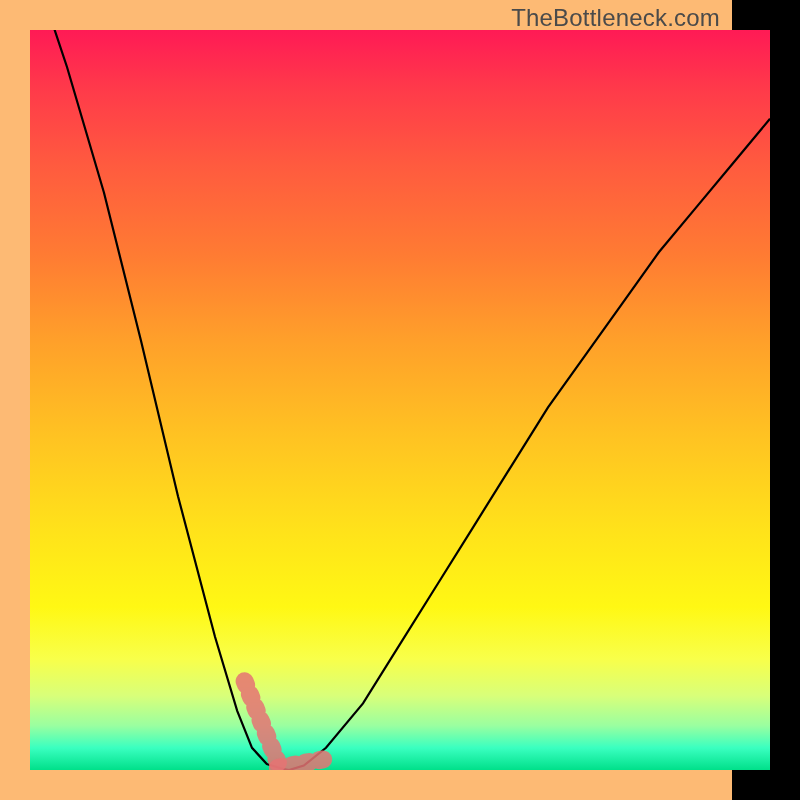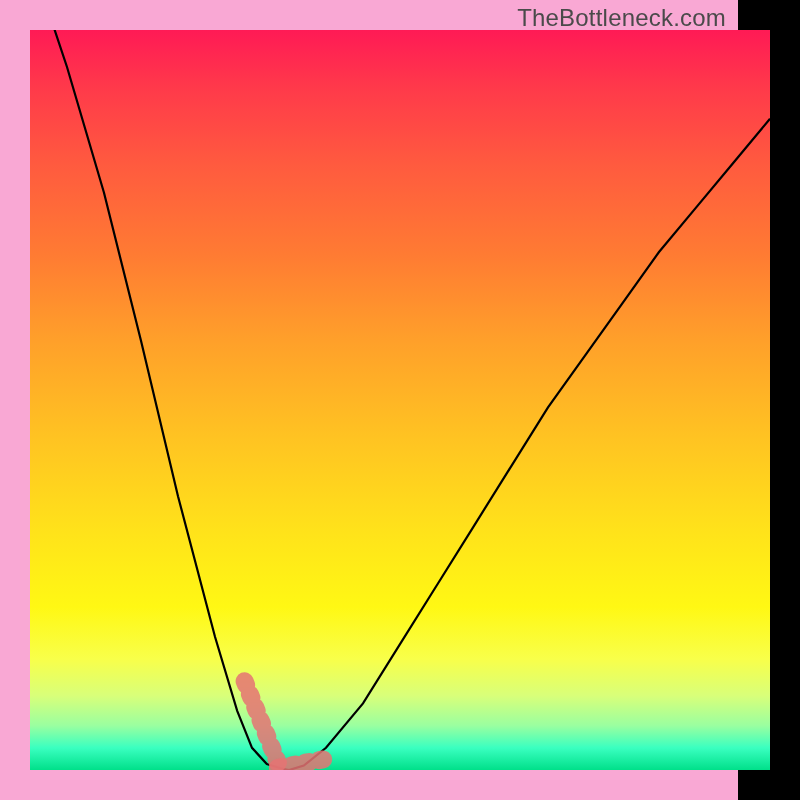--- a/index.html
+++ b/index.html
@@ -8,22 +8,21 @@
     width: 800px;
     height: 800px;
     background: #000;
     font-family: Arial, Helvetica, sans-serif;
     overflow: hidden;
   }
   .frame {
     position: absolute;
     left: 0; top: 0;
     width: 732px; height: 800px;
-    background: #f9a8d4;
-    padding-left: 6px;
+    background: #fdba74;
   }
   .plot {
     position: absolute;
     left: 30px;
     top: 30px;
     width: 740px;
     height: 740px;
     overflow: hidden;
   }
   .gradient {

